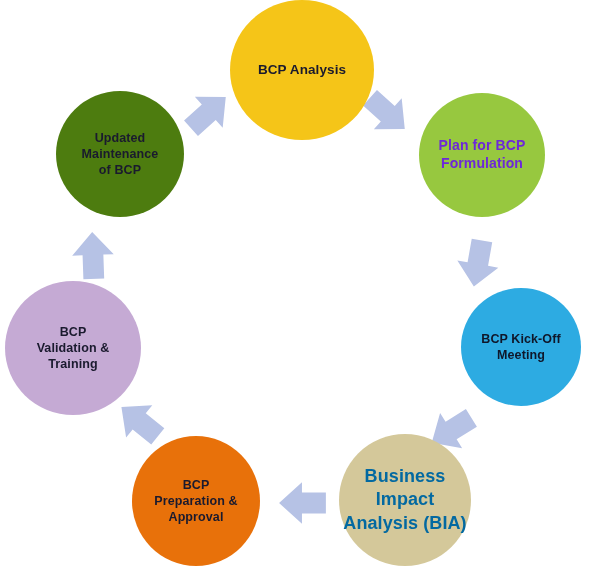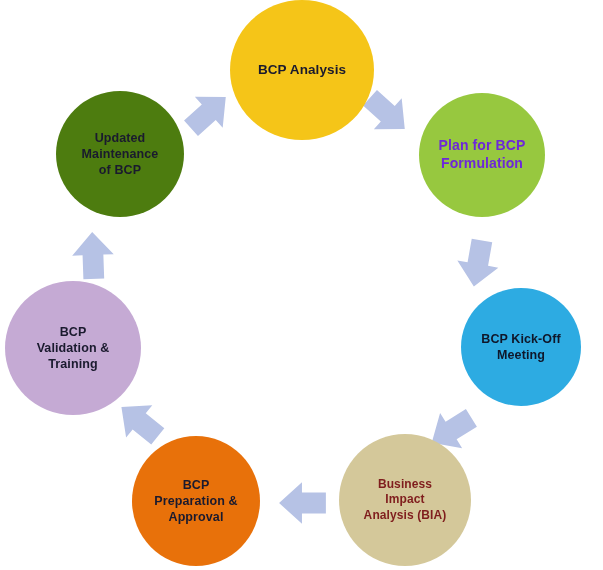--- a/index.html
+++ b/index.html
@@ -86,21 +86,21 @@
     </div>
     <div class="node" style="width: 126px; height: 124px; left: 419px; top: 93px; background: rgb(151, 200, 63);">
       <span class="node-label" style="font-size: 14px; color: #6d28d9;">Plan for BCP
 Formulation</span>
     </div>
     <div class="node" style="width: 120px; height: 118px; left: 461px; top: 288px; background: rgb(45, 171, 226);">
       <span class="node-label" style="font-size: 12.5px; color: #0f172a;">BCP Kick-Off
 Meeting</span>
     </div>
     <div class="node" style="width: 132px; height: 132px; left: 339px; top: 434px; background: rgb(212, 200, 154);">
-      <span class="node-label" style="font-size: 12px; color: #7f1d1d;">Business
+      <span class="node-label" style="font-size: 18px; color: #0369a1;">Business
 Impact
 Analysis (BIA)</span>
     </div>
     <div class="node" style="width: 128px; height: 130px; left: 132px; top: 436px; background: rgb(232, 113, 10);">
       <span class="node-label" style="font-size: 12.5px; color: rgb(26, 26, 46);">BCP
 Preparation &amp;
 Approval</span>
     </div>
     <div class="node" style="width: 136px; height: 134px; left: 5px; top: 281px; background: rgb(197, 170, 212);">
       <span class="node-label" style="font-size: 12.5px; color: rgb(26, 26, 46);">BCP

